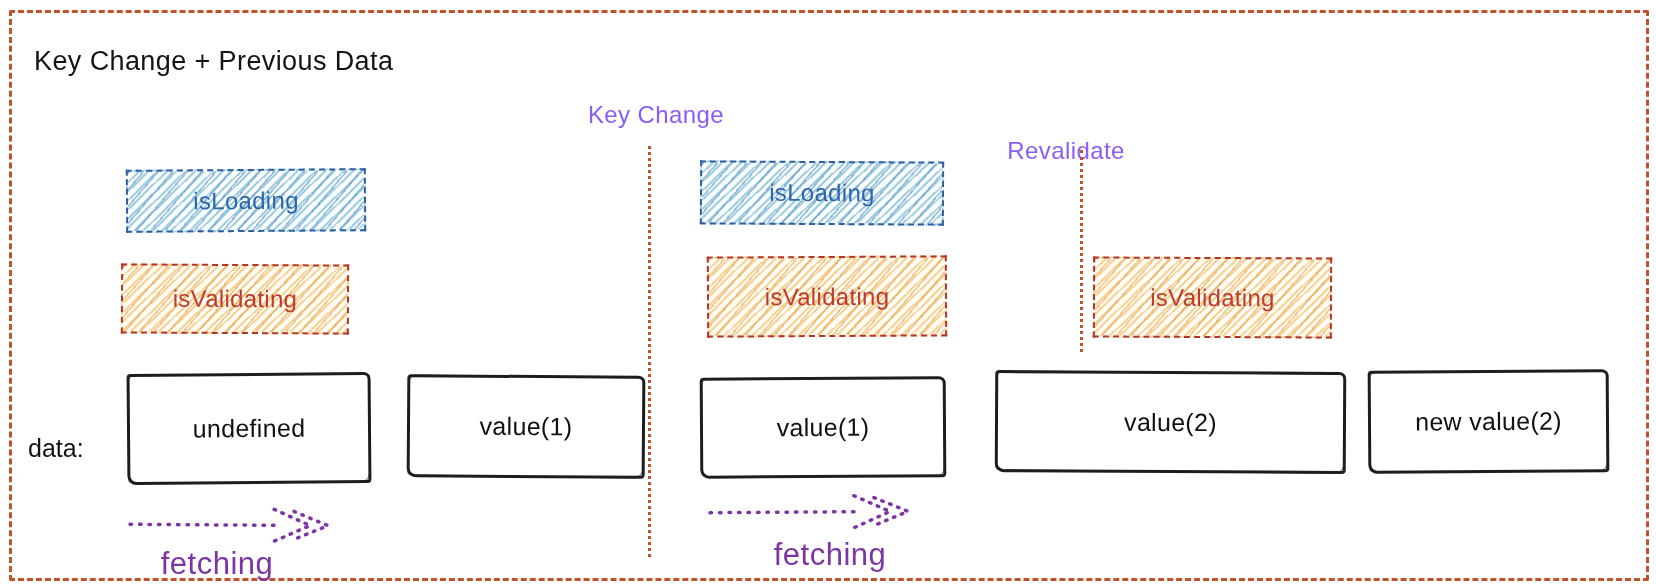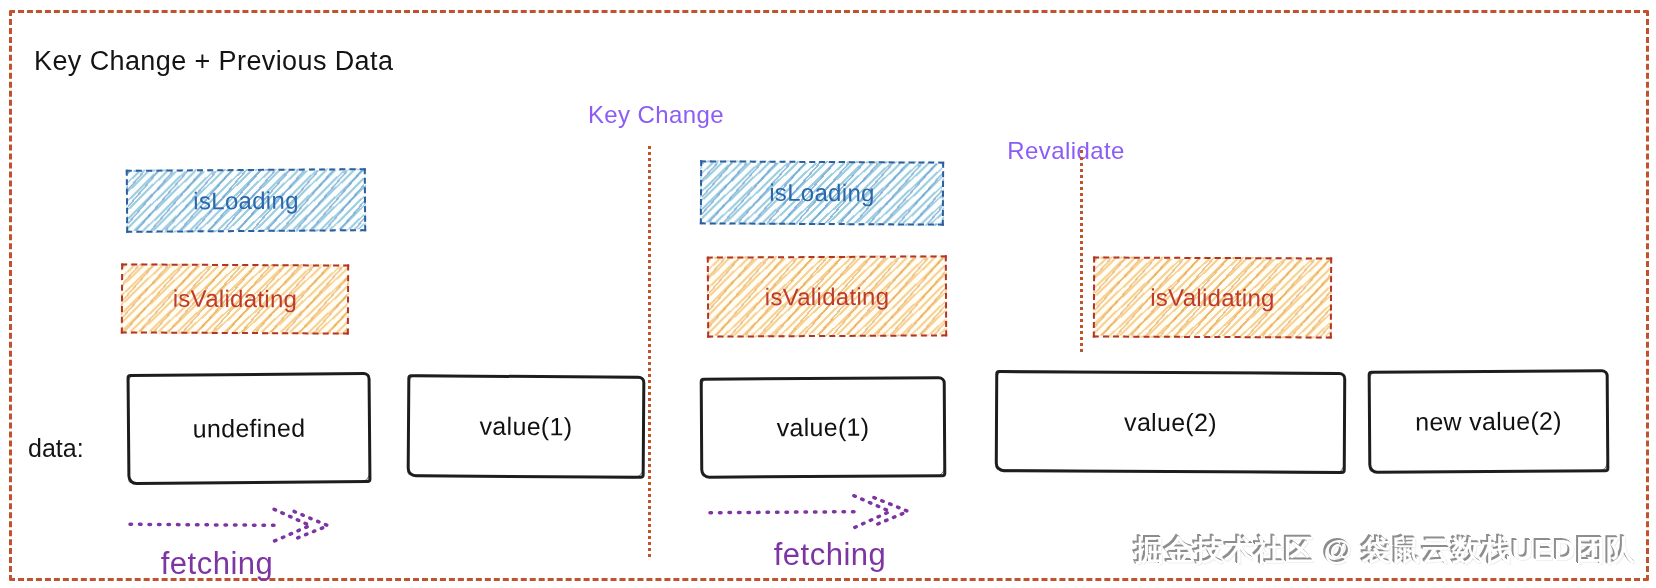--- a/index.html
+++ b/index.html
@@ -120,15 +120,14 @@
   </svg>
   <svg class="fetch-arrow arrow-2" viewBox="0 0 212 44">
     <line x1="4" y1="22" x2="150" y2="22" fill="none" stroke="#7c35a3" stroke-width="3.5" stroke-linecap="round" stroke-dasharray="1.5 8"></line>
     <path d="M148 6 L184 22 L148 38" fill="none" stroke="#7c35a3" stroke-width="3.5" stroke-linecap="round" stroke-dasharray="1.5 7"></path>
     <path d="M168 8 L202 22 L168 36" fill="none" stroke="#7c35a3" stroke-width="3.5" stroke-linecap="round" stroke-dasharray="1.5 7"></path>
   </svg>
 
   <div class="fetch-label fetch-label-1">fetching</div>
   <div class="fetch-label fetch-label-2">fetching</div>
 
-  <div class="watermark">掘金技术社区 @ 袋鼠云数栈UED团队</div>
 
 </div>
 
 </body></html>

